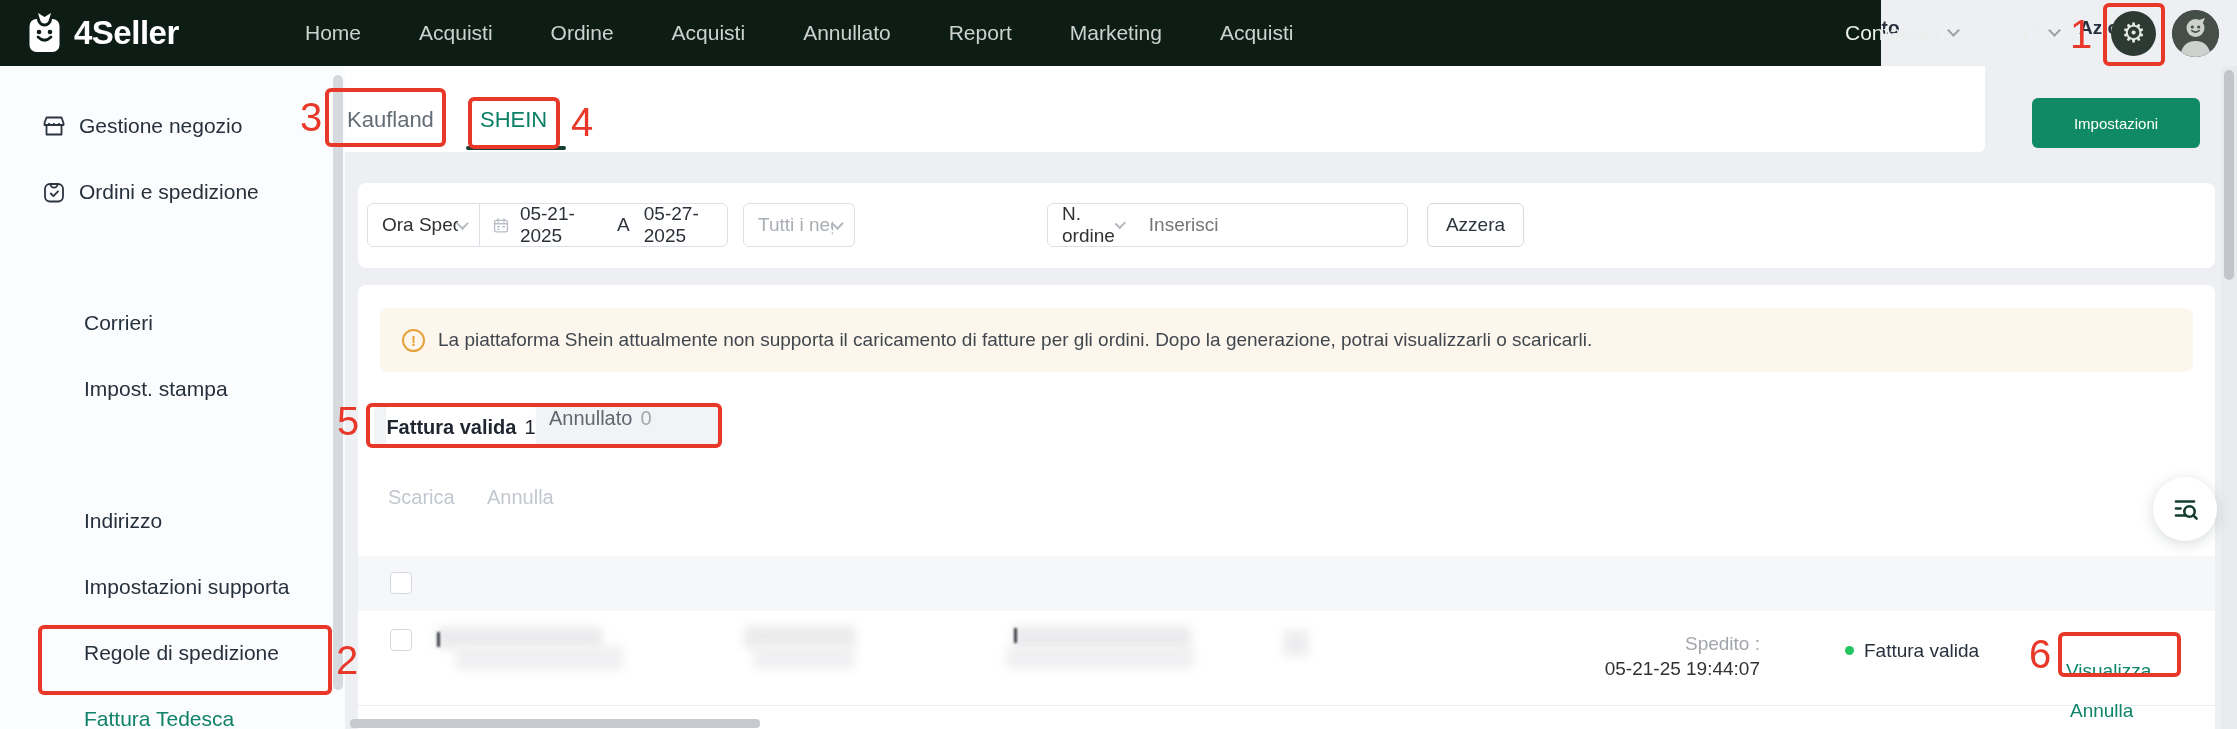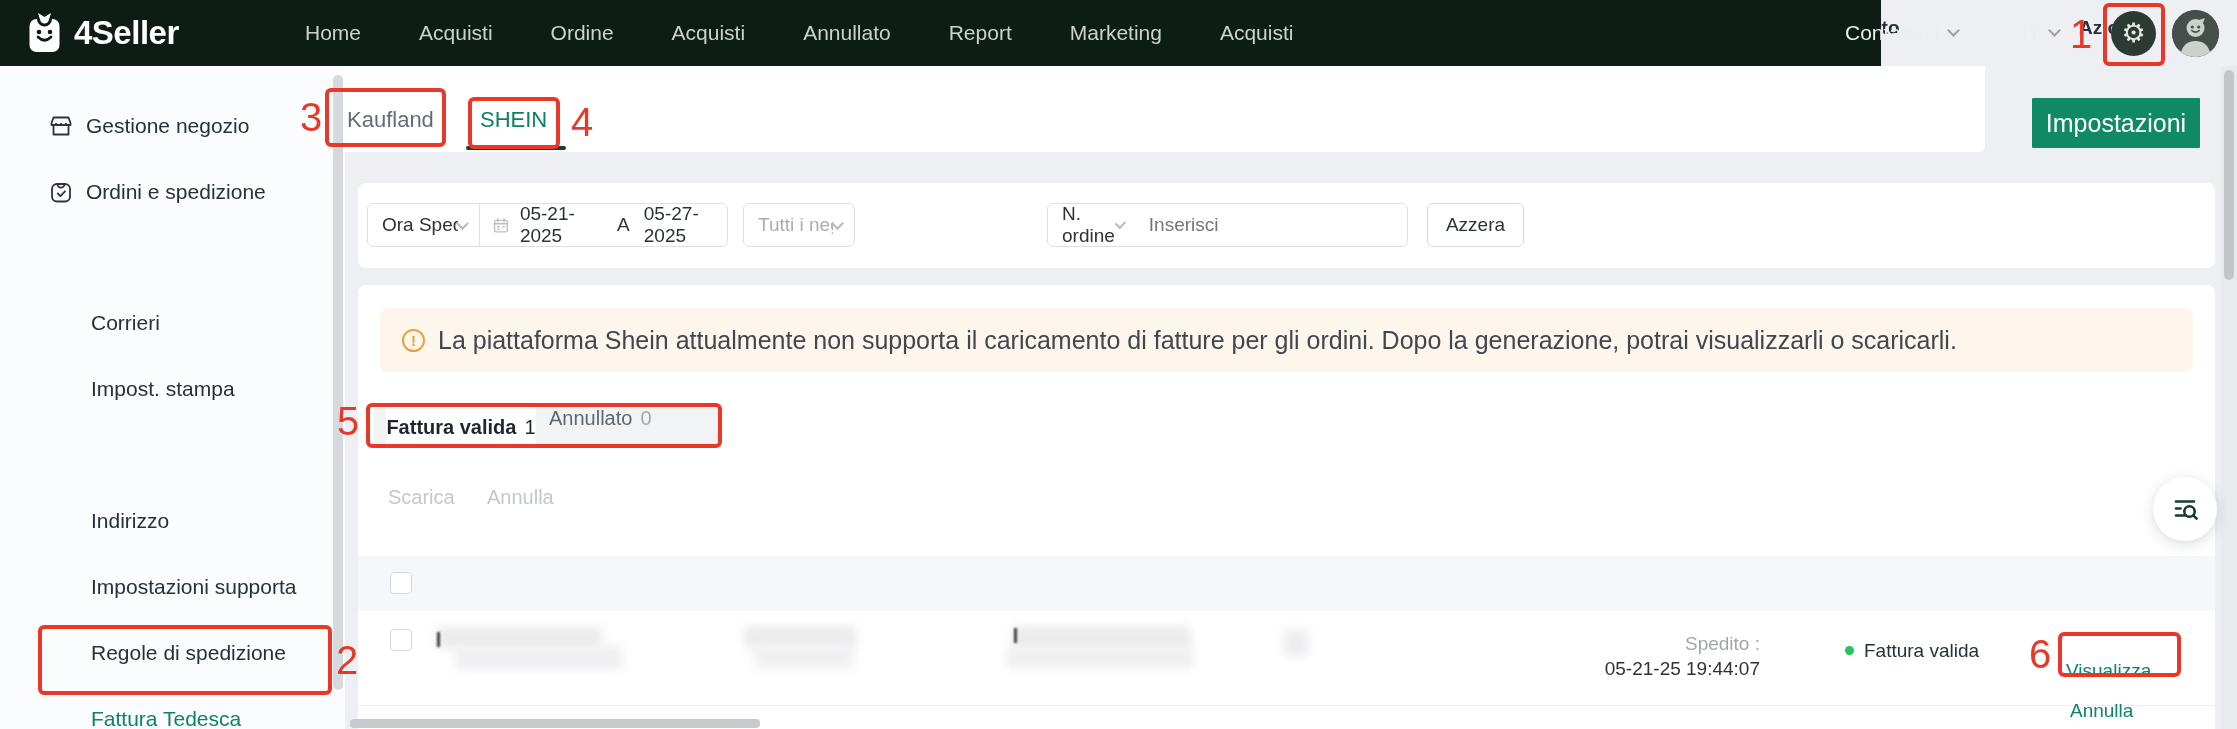--- a/index.html
+++ b/index.html
@@ -15,47 +15,47 @@
   .topnav span { color:#ccd2cf; font-size:21px; cursor:pointer; }
   .top-right-item { position:absolute; top:0; height:66px; display:flex; align-items:center; gap:9px; color:#eaefec; font-size:21px; }
   .chev { width:9px; height:9px; border-right:2px solid #9aa39e; border-bottom:2px solid #9aa39e; transform:rotate(45deg); margin-top:-5px; display:inline-block; }
   .chev-gray { border-color:#b4bac1; }
   .gear-circle { position:absolute; left:2111px; top:11px; width:45px; height:45px; border-radius:50%; background:#2d3a33; display:flex; align-items:center; justify-content:center; }
   .gear-circle span { color:#e4e9e6; font-size:27px; line-height:1; }
   .avatar { position:absolute; left:2172px; top:10px; width:47px; height:47px; border-radius:50%; background:#454e49; overflow:hidden; }
 
   
   .sidebar { position:absolute; left:0; top:66px; width:345px; height:663px; background:#fbfcfd; z-index:40; }
-  .side-item { position:absolute; left:12px; width:330px; height:44px; display:flex; align-items:center; cursor:pointer;padding-left:41px; }
+  .side-item { position:absolute; left:5px; width:330px; height:44px; display:flex; align-items:center; cursor:pointer;padding-left:41px; }
   .side-item .icon { position:absolute; left:36px; width:26px; height:26px; }
   .side-item .lbl { position:absolute; left:74px; font-size:21px; color:#27313d; white-space:nowrap; }
   .side-item.sub .lbl { left:79px; }
   .side-item.active .lbl { color:#0f8269; }
   .side-scroll-thumb { position:absolute; left:333px; top:9px; width:10px; height:615px; background:#d6d9dd; border-radius:5px; }
 
   
   .tabstrip { position:absolute; left:345px; top:66px; width:1640px; height:86px; background:#ffffff; border-radius:0 0 6px 0; }
   .ptab { position:absolute; top:92px; height:56px; line-height:56px; font-size:22px; cursor:pointer; }
   .ptab-kaufland { left:347px; color:#636d76; }
   .ptab-shein { left:480px; color:#0c8066; font-weight:500; }
   .ptab-underline { position:absolute; left:466px; top:146px; width:100px; height:4px; background:#173f33; border-radius:2px; }
-  .settings-btn { position:absolute; left:2032px; top:98px; width:168px; height:50px; background:#0f8a63; color:#ffffff; font-size:25px; border:none; border-radius:1px; cursor:pointer; font-family:"Liberation Sans", sans-serif; }
+  .settings-btn { position:absolute; left:2032px; top:98px; width:168px; height:50px; background:#0f8a63; color:#ffffff; font-size:15px; border:none; border-radius:6px; cursor:pointer; font-family:"Liberation Sans", sans-serif; }
 
   
   .filter-card { position:absolute; left:358px; top:183px; width:1857px; height:85px; background:#ffffff; border-radius:8px; }
   .ctrl { position:absolute; top:203px; height:44px; background:#fff; border:1px solid #dcdfe6; border-radius:6px; display:flex; align-items:center; font-size:19px; color:#303133; }
   .ctrl-sep { width:1px; height:44px; background:#dcdfe6; }
   .muted { color:#a9aeb5; }
   .azzera-btn { position:absolute; left:1427px; top:203px; width:97px; height:44px; background:#fff; border:1px solid #d6dade; border-radius:6px; font-size:19px; color:#2b333d; cursor:pointer; font-family:"Liberation Sans", sans-serif; }
 
   
   .big-card { position:absolute; left:358px; top:285px; width:1857px; height:444px; background:#ffffff; border-radius:8px 8px 0 0; }
   .notice { position:absolute; left:380px; top:308px; width:1813px; height:64px; background:#fdf6ec; border-radius:8px; display:flex; align-items:center; }
   .notice-icon { position:absolute; left:22px; width:23px; height:23px; border:2px solid #e6a23c; border-radius:50%; color:#e6a23c; font-size:15px; font-weight:bold; display:flex; align-items:center; justify-content:center; }
-  .notice-text { position:absolute; left:58px; font-size:25px; color:#40474f; white-space:nowrap; }
+  .notice-text { position:absolute; left:58px; font-size:19px; color:#40474f; white-space:nowrap; }
 
   .seg-wrap { position:absolute; left:374px; top:407px; width:344px; height:40px; background:#f1f3f5; border-radius:4px; }
   .seg-active { position:absolute; left:12px; top:0; width:150px; height:40px; background:#ffffff; border-radius:4px; display:flex; align-items:center; justify-content:center; gap:8px; cursor:pointer; }
   .seg-active .t { font-size:20px; font-weight:bold; color:#1f2630; }
   .seg-active .c { font-size:20px; color:#1f2630; }
   .seg-idle { position:absolute; left:175px; top:0; height:40px; display:flex; align-items:flex-start; gap:8px; cursor:pointer; }
   .seg-idle .t { font-size:20px; color:#5f6770; }
   .seg-idle .c { font-size:20px; color:#a3a8af; }
 
   .bulk { position:absolute; top:486px; font-size:20px; color:#c3c7cf; cursor:default; }

